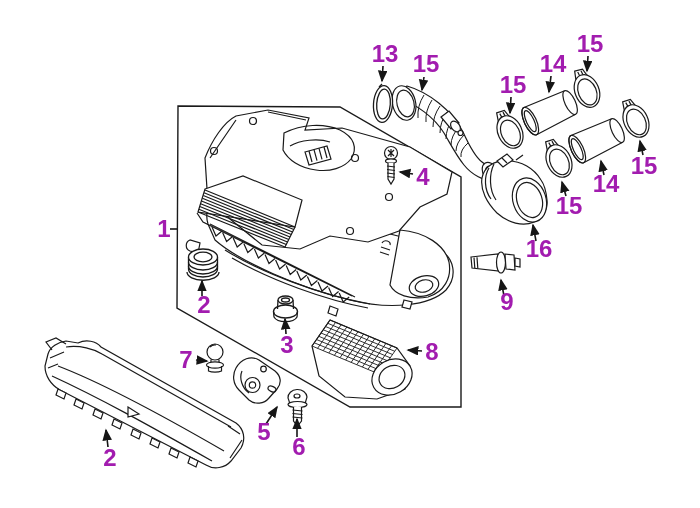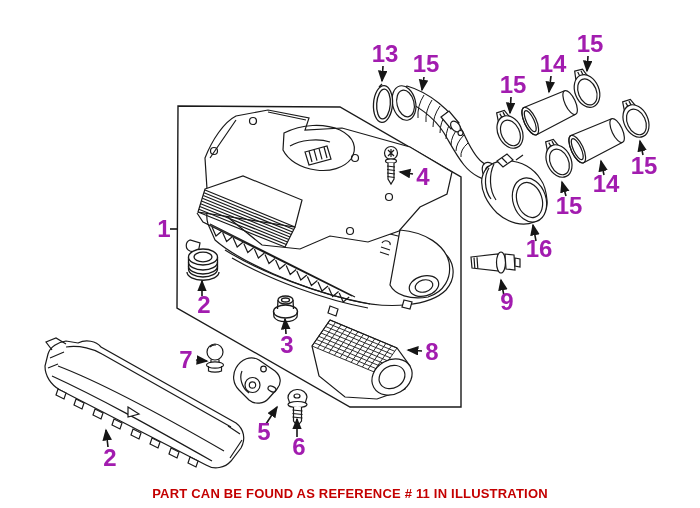--- a/index.html
+++ b/index.html
@@ -228,15 +228,14 @@
 <div class="ref-label" style="left:426px;top:64px">15</div>
 <div class="ref-label" style="left:539px;top:249px">16</div>
 <div class="ref-label" style="left:385px;top:54px">13</div>
 <div class="ref-label" style="left:553px;top:64px">14</div>
 <div class="ref-label" style="left:513px;top:85px">15</div>
 <div class="ref-label" style="left:590px;top:44px">15</div>
 <div class="ref-label" style="left:606px;top:184px">14</div>
 <div class="ref-label" style="left:644px;top:166px">15</div>
 <div class="ref-label" style="left:569px;top:206px">15</div>
 
-<div class="caption">PART CAN BE FOUND AS REFERENCE # 11 IN ILLUSTRATION</div>
 
 </div>
 
 </body></html>

